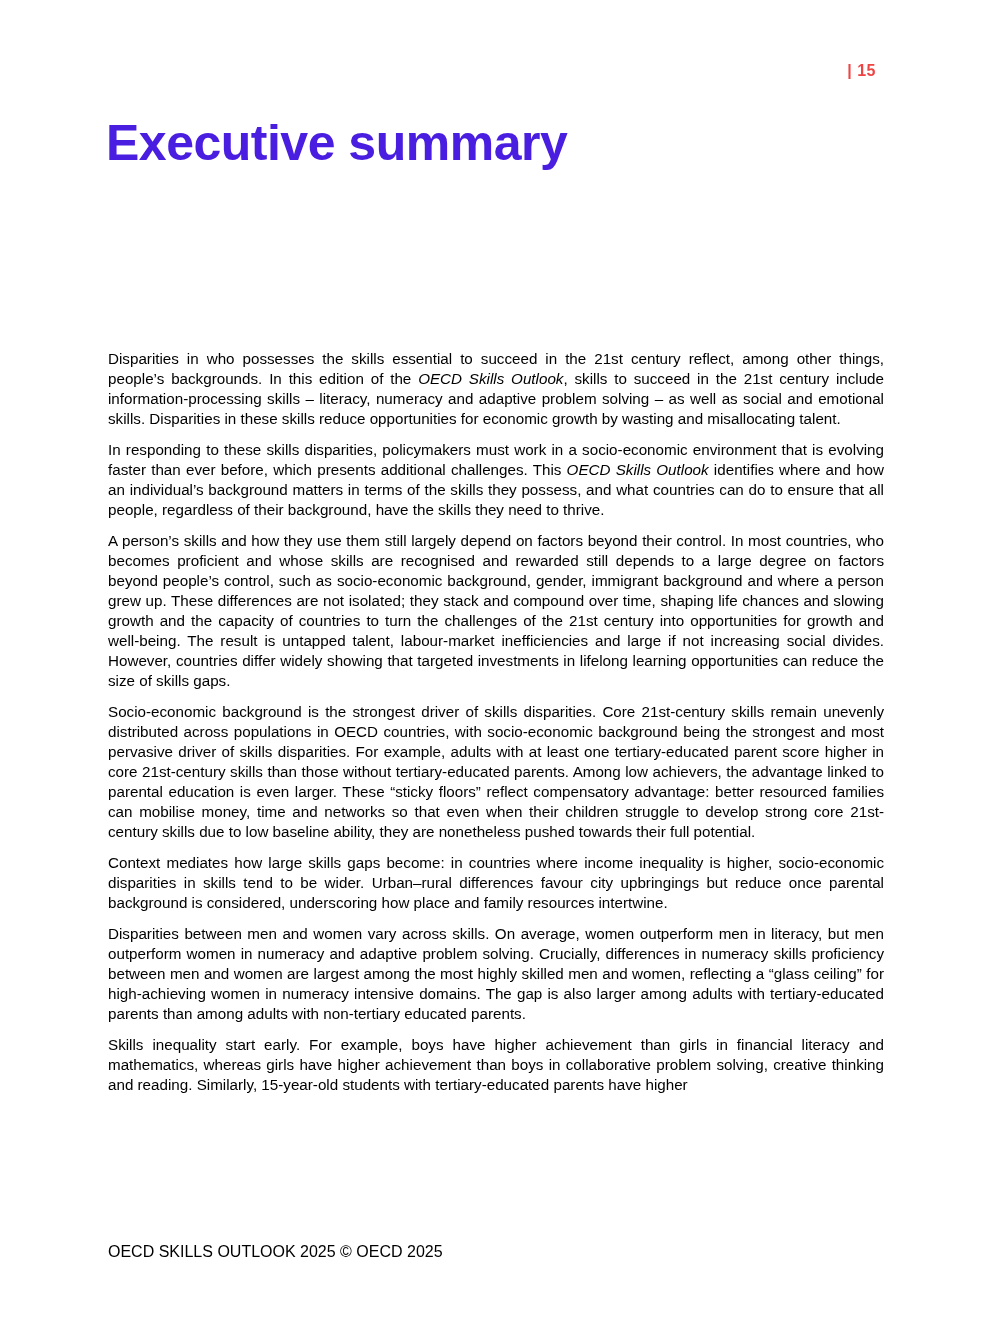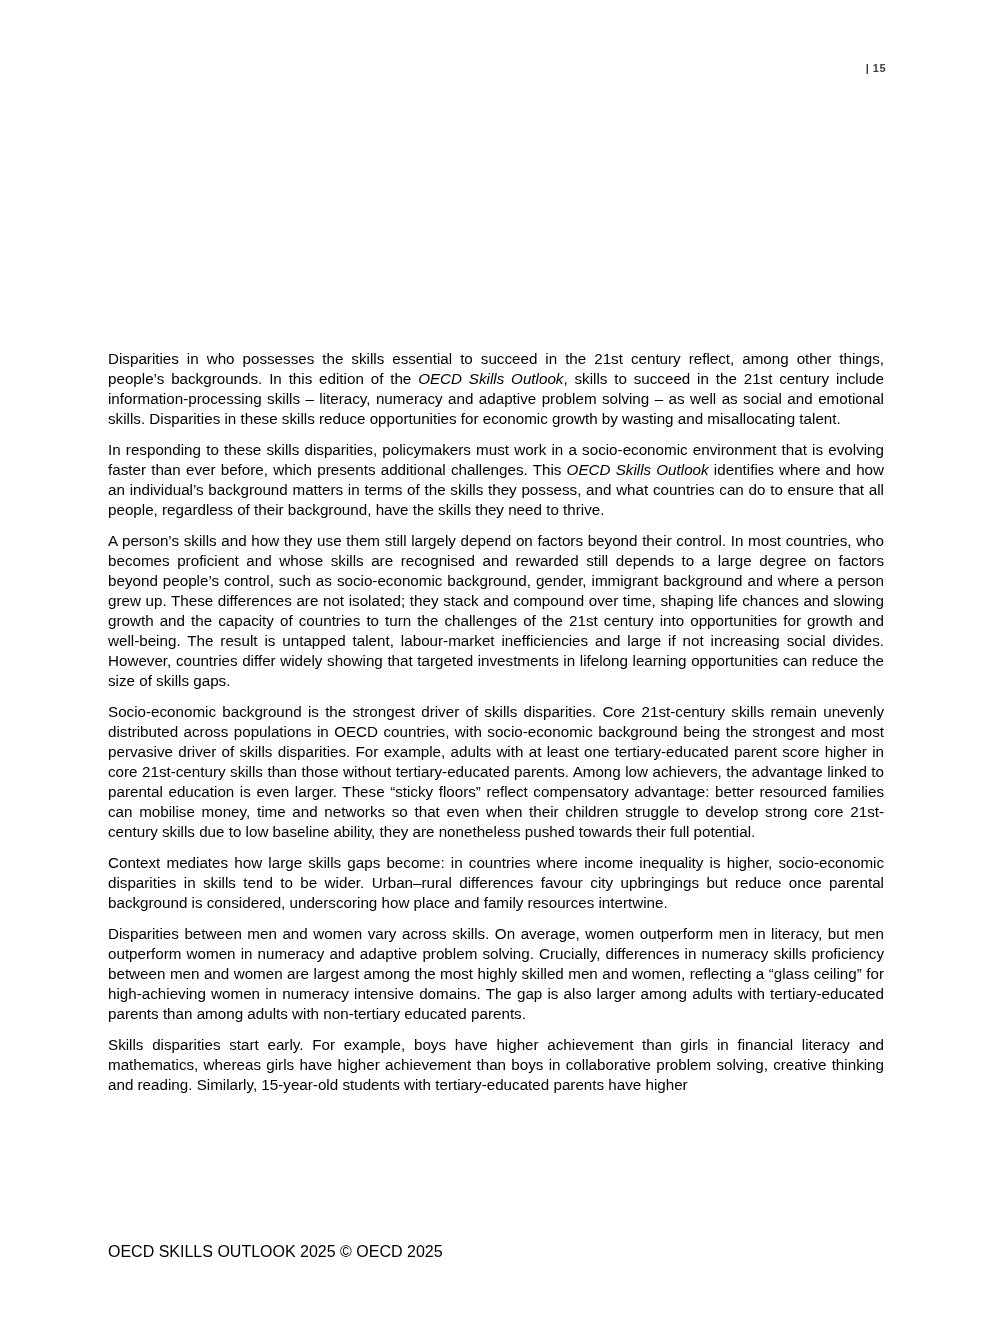--- a/index.html
+++ b/index.html
@@ -12,24 +12,24 @@
     width: 992px;
     height: 1323px;
     background: #ffffff;
     font-family: "Liberation Sans", "DejaVu Sans", sans-serif;
     color: #000000;
     overflow: hidden;
   }
   .page-number {
     position: absolute;
     top: 62px;
-    right: 106px;
-    font-size: 11px;
+    right: 116px;
+    font-size: 16px;
     font-weight: bold;
-    color: #404040;
+    color: #ef4444;
     letter-spacing: 0.5px;
   }
   .title {
     position: absolute;
     top: 118px;
     left: 106px;
     margin: 0;
     font-size: 50px;
     line-height: 1;
     font-weight: bold;
@@ -55,23 +55,24 @@
     left: 108px;
     font-size: 16px;
     color: #000000;
   }
 </style>
 </head>
 <body>
 
 <div class="page">
   <div class="page-number">| 15</div>
+  <h1 class="title" style="color: rgb(74, 30, 224);">Executive summary</h1>
   <div class="content">
     <p><span>Disparities in who possesses the skills essential to succeed in the 21st century reflect, among other things, people’s backgrounds. In this edition of the </span><span class="i">OECD Skills Outlook</span><span>, skills to succeed in the 21st century include information-processing skills – literacy, numeracy and adaptive problem solving – as well as social and emotional skills. Disparities in these skills reduce opportunities for economic growth by wasting and misallocating talent.</span></p>
     <p><span>In responding to these skills disparities, policymakers must work in a socio-economic environment that is evolving faster than ever before, which presents additional challenges. This </span><span class="i">OECD Skills Outlook</span><span> identifies where and how an individual’s background matters in terms of the skills they possess, and what countries can do to ensure that all people, regardless of their background, have the skills they need to thrive.</span></p>
     <p><span class="b">A person’s skills and how they use them still largely depend on factors beyond their control.</span><span> In most countries, who becomes proficient and whose skills are recognised and rewarded still depends to a large degree on factors beyond people’s control, such as socio-economic background, gender, immigrant background and where a person grew up. These differences are not isolated; they stack and compound over time, shaping life chances and slowing growth and the capacity of countries to turn the challenges of the 21st century into opportunities for growth and well-being. The result is untapped talent, labour-market inefficiencies and large if not increasing social divides. However, countries differ widely showing that targeted investments in lifelong learning opportunities can reduce the size of skills gaps.</span></p>
     <p><span class="b">Socio-economic background is the strongest driver of skills disparities.</span><span> Core 21st-century skills remain unevenly distributed across populations in OECD countries, with socio-economic background being the strongest and most pervasive driver of skills disparities. For example, adults with at least one tertiary-educated parent score higher in core 21st-century skills than those without tertiary-educated parents. Among low achievers, the advantage linked to parental education is even larger. These “sticky floors” reflect compensatory advantage: better resourced families can mobilise money, time and networks so that even when their children struggle to develop strong core 21st-century skills due to low baseline ability, they are nonetheless pushed towards their full potential.</span></p>
     <p><span>Context mediates how large skills gaps become: in countries where income inequality is higher, socio-economic disparities in skills tend to be wider. Urban–rural differences favour city upbringings but reduce once parental background is considered, underscoring how place and family resources intertwine.</span></p>
     <p><span class="b">Disparities between men and women vary across skills</span><span>. On average, women outperform men in literacy, but men outperform women in numeracy and adaptive problem solving. Crucially, differences in numeracy skills proficiency between men and women are largest among the most highly skilled men and women, reflecting a “glass ceiling” for high-achieving women in numeracy intensive domains. The gap is also larger among adults with tertiary-educated parents than among adults with non-tertiary educated parents.</span></p>
-    <p><span class="b">Skills disparities start early</span><span>. For example, boys have higher achievement than girls in financial literacy and mathematics, whereas girls have higher achievement than boys in collaborative problem solving, creative thinking and reading. Similarly, 15-year-old students with tertiary-educated parents have higher</span></p>
+    <p><span class="b">Skills inequality start early</span><span>. For example, boys have higher achievement than girls in financial literacy and mathematics, whereas girls have higher achievement than boys in collaborative problem solving, creative thinking and reading. Similarly, 15-year-old students with tertiary-educated parents have higher</span></p>
   </div>
   <div class="footer">OECD SKILLS OUTLOOK 2025 © OECD 2025</div>
 </div>
 
 </body></html>

